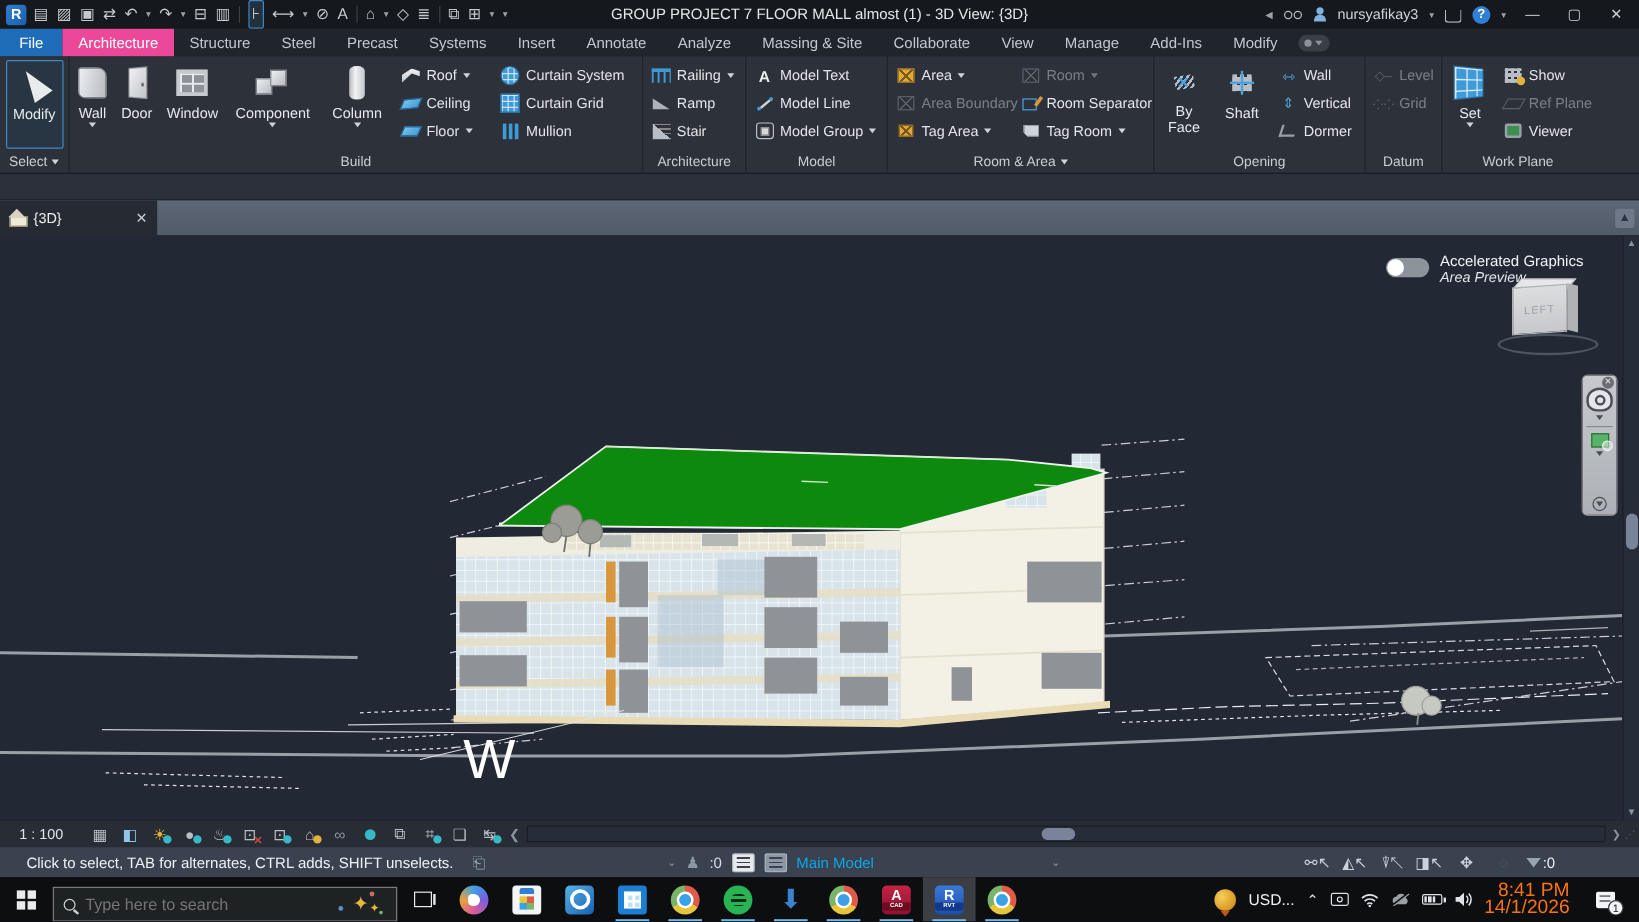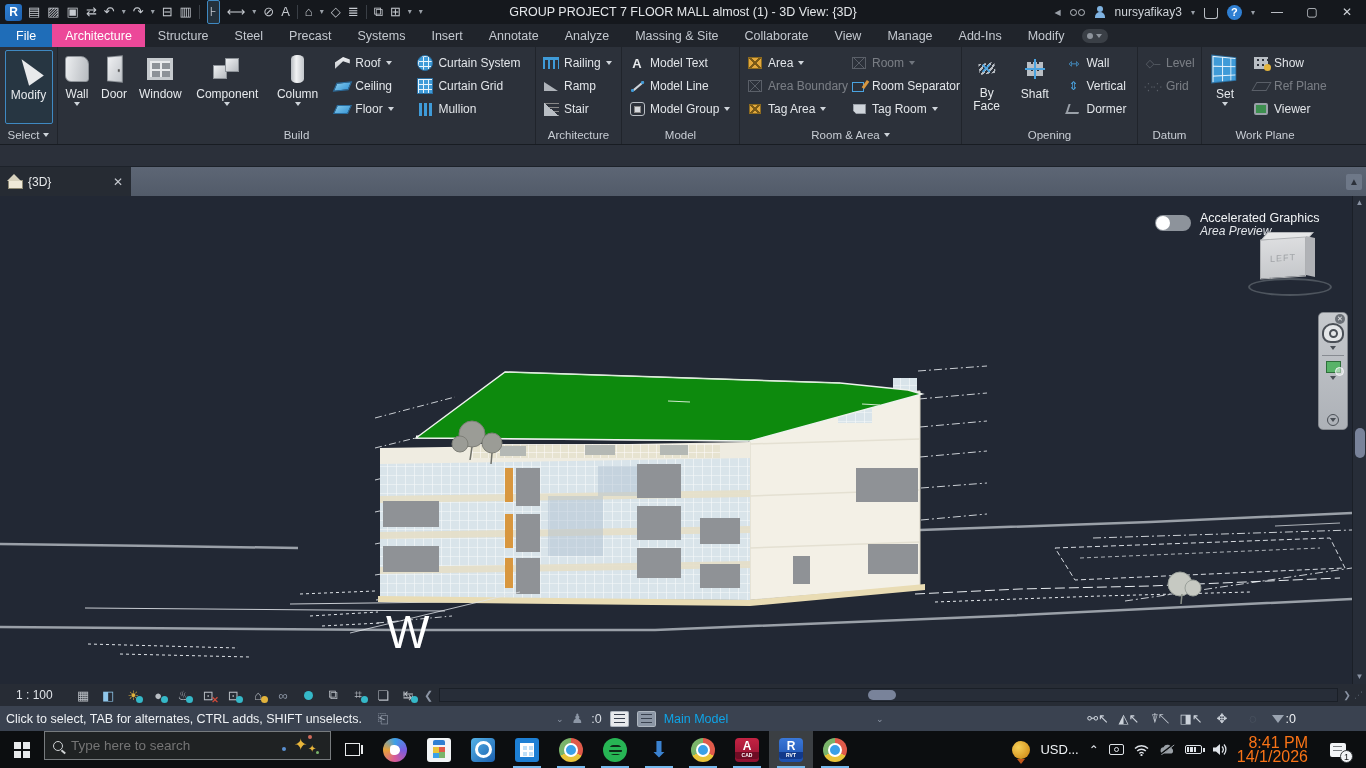--- a/index.html
+++ b/index.html
@@ -142,39 +142,39 @@
   .vic .rx{position:absolute;right:2px;bottom:0;color:#d04a3a;font-size:9px;font-weight:bold}
   .vic.bulb:before{content:"";width:9px;height:9px;border-radius:50%;background:#35b8c8}
   .vb-collapse{width:16px;color:#8a93a3;font-size:11px;text-align:center}
   .hscroll{flex:1;height:14px;margin:0 2px;background:#272d38;border:1px solid #1a1f27;position:relative}
   .hs-thumb{position:absolute;left:428px;top:1px;width:28px;height:10px;background:#79839a;border-radius:5px}
   .hs-right{width:14px;text-align:center;color:#8a93a3;font-size:9px}
   .grip{width:12px;color:#5a6470;font-size:9px;letter-spacing:1px}
 
   
   .statusbar{position:absolute;left:0;top:706px;width:1366px;height:25px;background:#3a4250;display:flex;align-items:center;color:#eef1f4;font-size:12.5px}
-  .sb-hint{padding-left:6px;white-space:nowrap}
+  .sb-hint{padding-left:22px;white-space:nowrap}
   .sb-paste{margin-left:16px;color:#9aa3b0;font-size:13px}
   .sb-center{position:absolute;left:556px;display:flex;align-items:center;gap:8px}
   .sb-chev{color:#8c96a5;font-size:9px}
   .sb-person{color:#8c96a5;font-size:13px}
   .sb-count{color:#d8dde4}
   .wsbtn{width:19px;height:16px;background:#e8eaed;border-radius:2px;background-image:repeating-linear-gradient(#3a4250 0 1.5px,transparent 1.5px 4px);background-size:11px 10px;background-position:4px 3px;background-repeat:no-repeat;box-shadow:inset 0 0 0 1px #aeb6c0}
   .wsbtn.g{background-color:#8c96a5}
   .sb-model{color:#0ea5e9}
   .sb-chev2{position:absolute;left:876px;color:#8c96a5;font-size:9px;top:8px}
   .sb-right{margin-left:auto;display:flex;align-items:center;gap:6px;padding-right:70px}
   .sic{width:25px;text-align:center;color:#ccd2da;font-size:13px}
   .spin{color:#5a6470}
   .funnel{display:flex;align-items:center;gap:2px}
   .funnel i{width:0;height:0;border-left:6px solid transparent;border-right:6px solid transparent;border-top:8px solid #9aa3b0}
   .funnel s{text-decoration:none;color:#eef1f4}
 
   
-  .taskbar{position:absolute;left:0;top:731px;width:1366px;height:37px;background:#0c0e10;display:flex;align-items:flex-start}
+  .taskbar{position:absolute;left:0;top:731px;width:1366px;height:37px;background:#0c0e10;display:flex;align-items:flex-end}
   .startbtn{width:44px;height:37px;display:flex;align-items:center;justify-content:center}
   .winlogo{width:16px;height:16px;display:grid;grid-template-columns:7px 7px;grid-template-rows:7px 7px;gap:2px}
   .winlogo i{background:#e8eaec}
   .searchbox{width:287px;height:29px;background:#1f2223;border:1px solid #777b7e;display:flex;align-items:center;gap:8px;padding:0 8px;position:relative}
   .mag{width:10px;height:10px;border:1.5px solid #cfd2d4;border-radius:50%;position:relative;flex:none}
   .mag:after{content:"";position:absolute;right:-4px;bottom:-3px;width:5px;height:1.5px;background:#cfd2d4;transform:rotate(40deg)}
   .searchbox input{background:transparent;border:none;outline:none;color:#cfd2d4;font-size:13.5px;font-family:"Liberation Sans",sans-serif;width:160px}
   .sparkles{position:absolute;right:10px;top:3px;width:40px;height:22px}
   .sp1{position:absolute;left:14px;top:0;color:#e9b63b;font-size:16px}
   .sp2{position:absolute;left:28px;top:8px;color:#e9b63b;font-size:10px}

